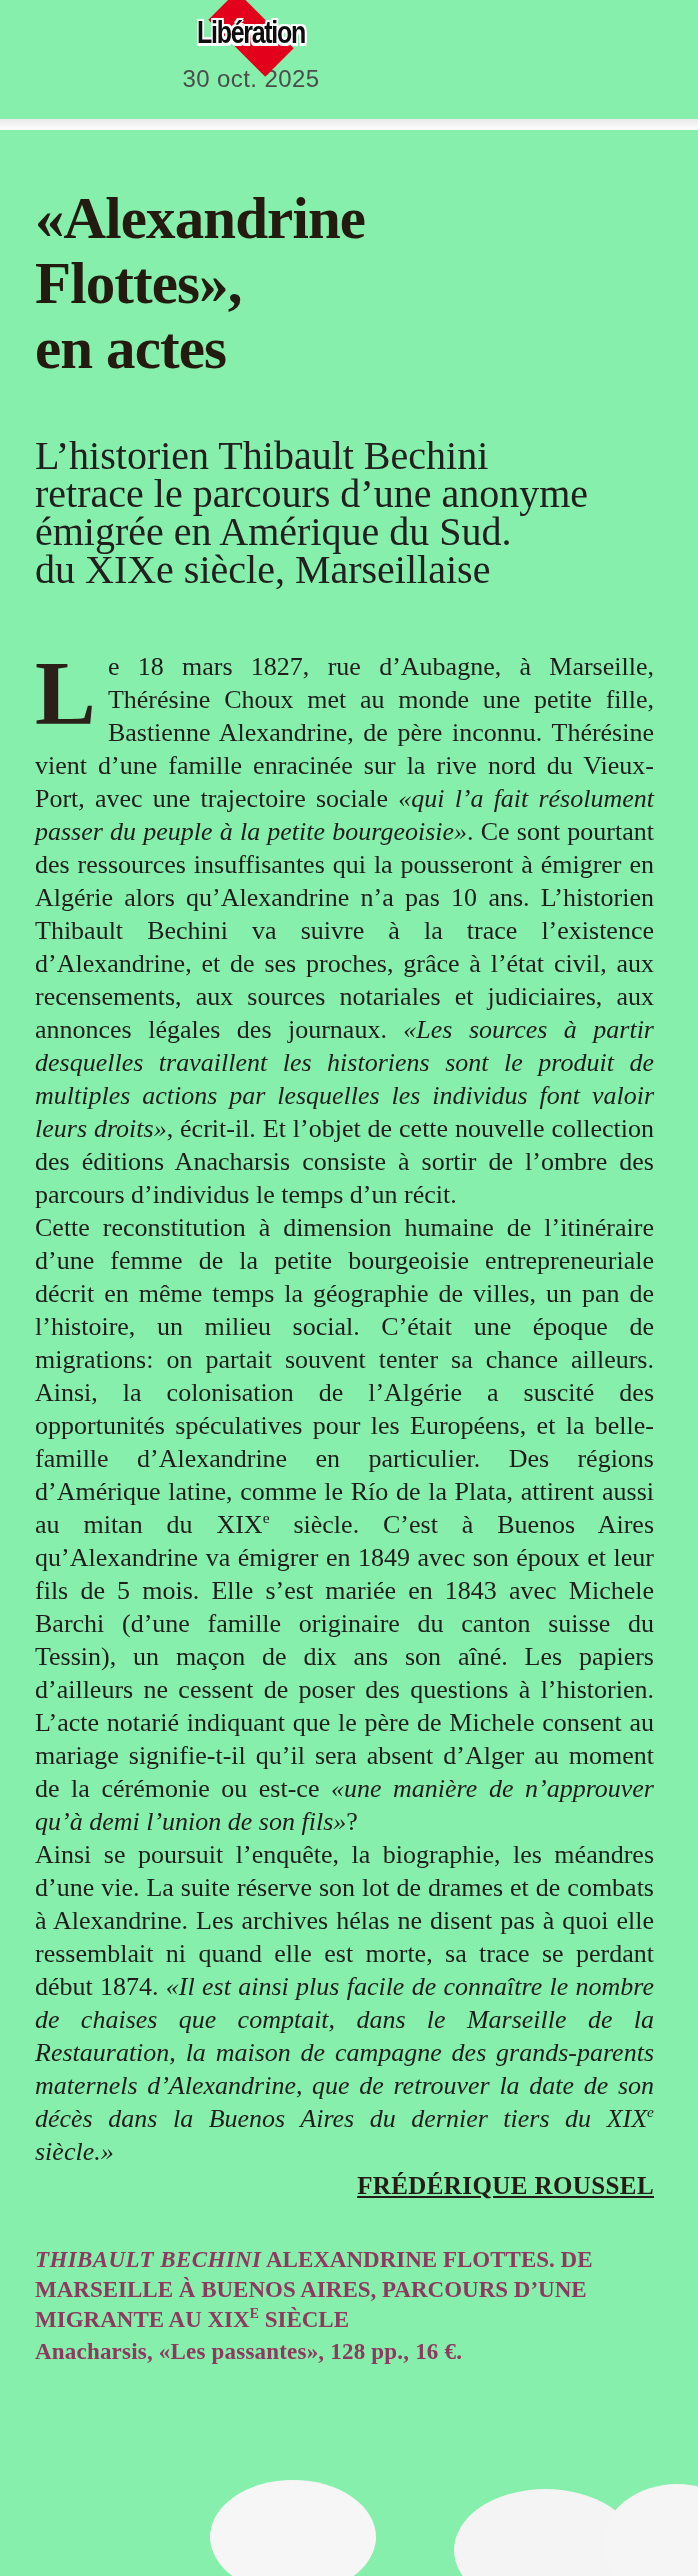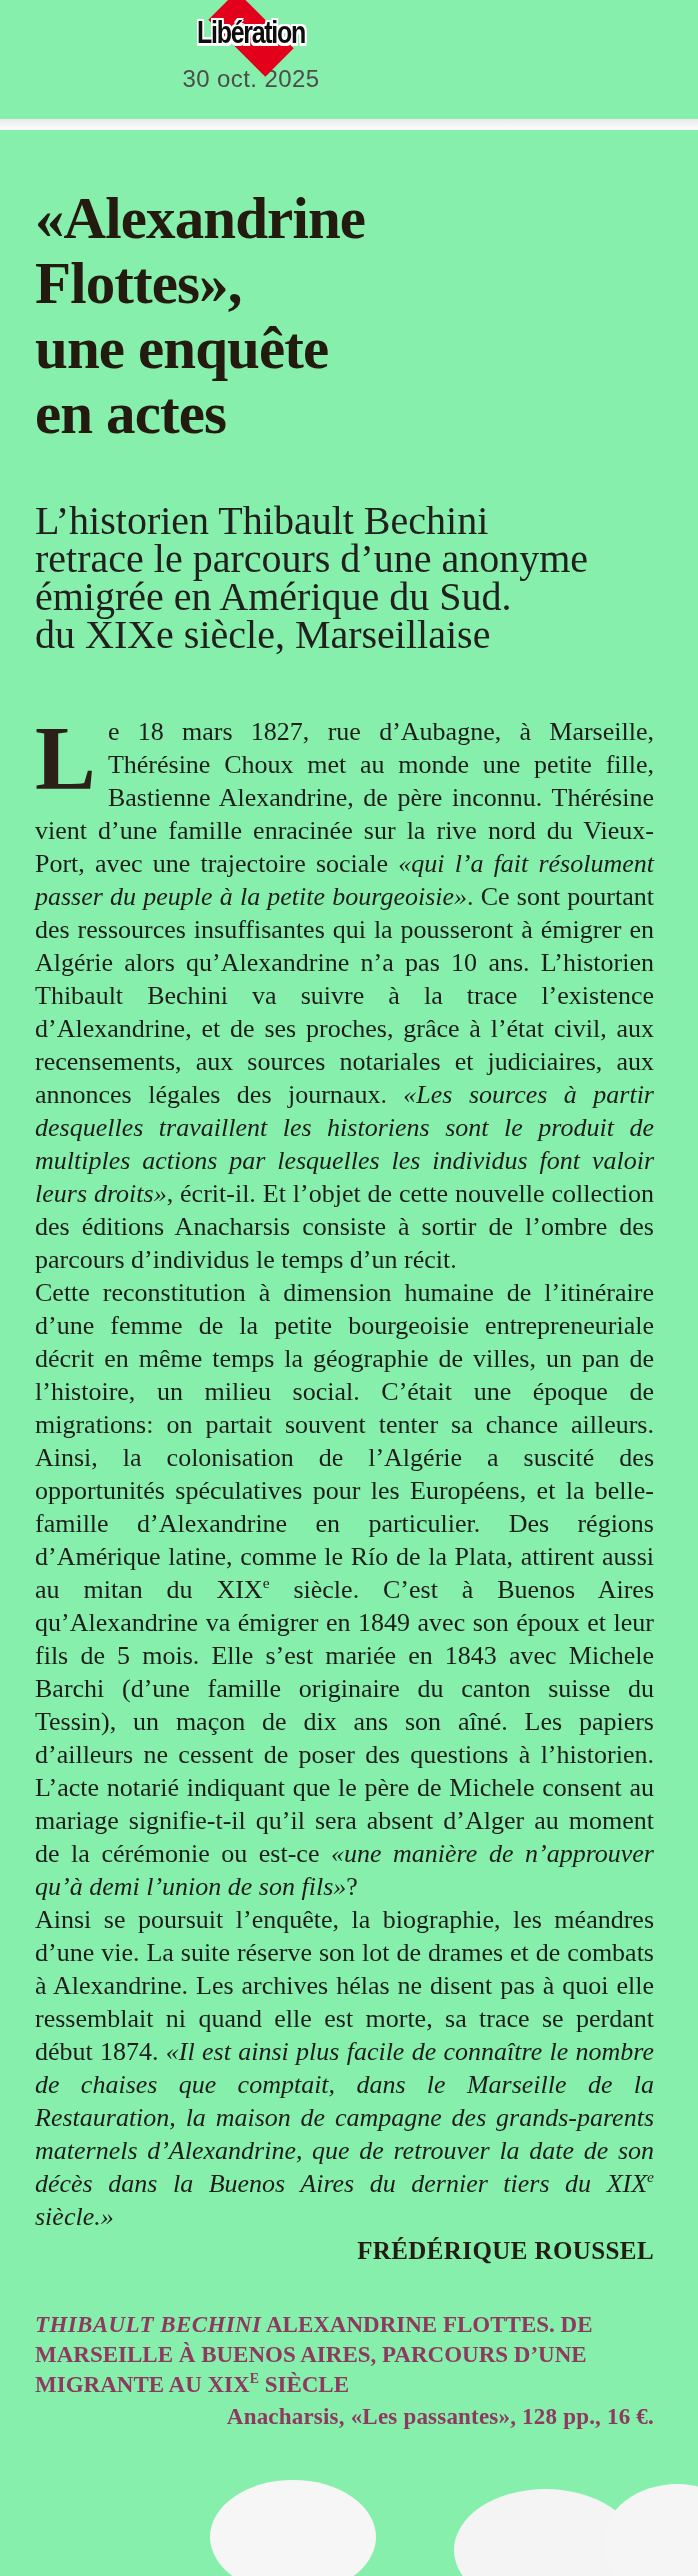--- a/index.html
+++ b/index.html
@@ -57,29 +57,29 @@
   .it{font-style:italic;}
   sup{font-size:60%;line-height:0;vertical-align:super;}
   .drop-cap{
     float:left;
     font-size:91px;line-height:73px;
     padding:7px 12.2px 1.7px 0;
     font-weight:bold;color:#2a2017;
   }
   .byline{
     margin-top:3.5px;text-align:right;
-    font-size:25px;font-weight:bold;color:#241d15;letter-spacing:0.4px;
+    font-size:25px;font-weight:bold;color:#241d15;letter-spacing:0.4px;text-decoration:underline;
   }
   
   .bookref{margin-top:45px;color:#8e3a60;}
   .bookref p{margin:0;width:576px;font-size:23px;line-height:30px;font-weight:bold;}
   .bookref-author{font-style:italic;letter-spacing:0.4px;}
   .bookref-details{
     margin-top:1.7px;font-size:23px;line-height:31px;font-weight:bold;
-    letter-spacing:0.2px;color:#8e3a60;text-align:right;
+    letter-spacing:0.2px;color:#8e3a60;
   }
   
   .wm{position:absolute;border-radius:50%;z-index:1;}
   .wm1{left:210px;top:2480px;width:166px;height:114px;background:#f6f6f6;}
   .wm2{left:454px;top:2489px;width:183px;height:122px;background:#f4f4f4;}
   .wm3{left:603px;top:2484px;width:148px;height:118px;background:#f5f5f5;}
 </style>
 </head>
 <body>
 
@@ -98,21 +98,20 @@
       <div class="date">30 oct. 2025</div>
     </div>
   </header>
 
   <div class="divider"></div>
 
   <main class="article">
     <h1 class="headline">
       <span>«Alexandrine</span>
       <span>Flottes»,</span>
-      <span>une enquête</span>
       <span>en actes</span>
     </h1>
 
     <p class="standfirst">
       <span>L’historien Thibault Bechini</span>
       <span>retrace le parcours d’une anonyme</span>
       <span>émigrée en Amérique du Sud.</span>
       <span>du XIXe siècle, Marseillaise</span>
     </p>
 

